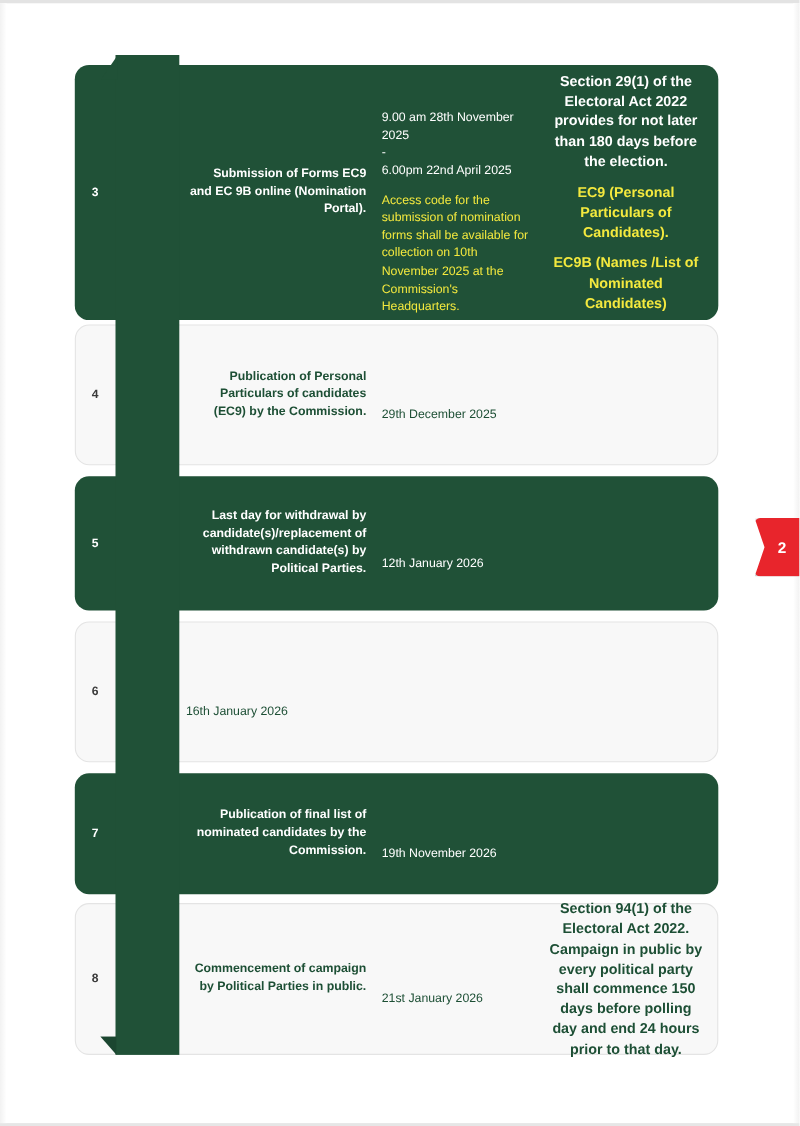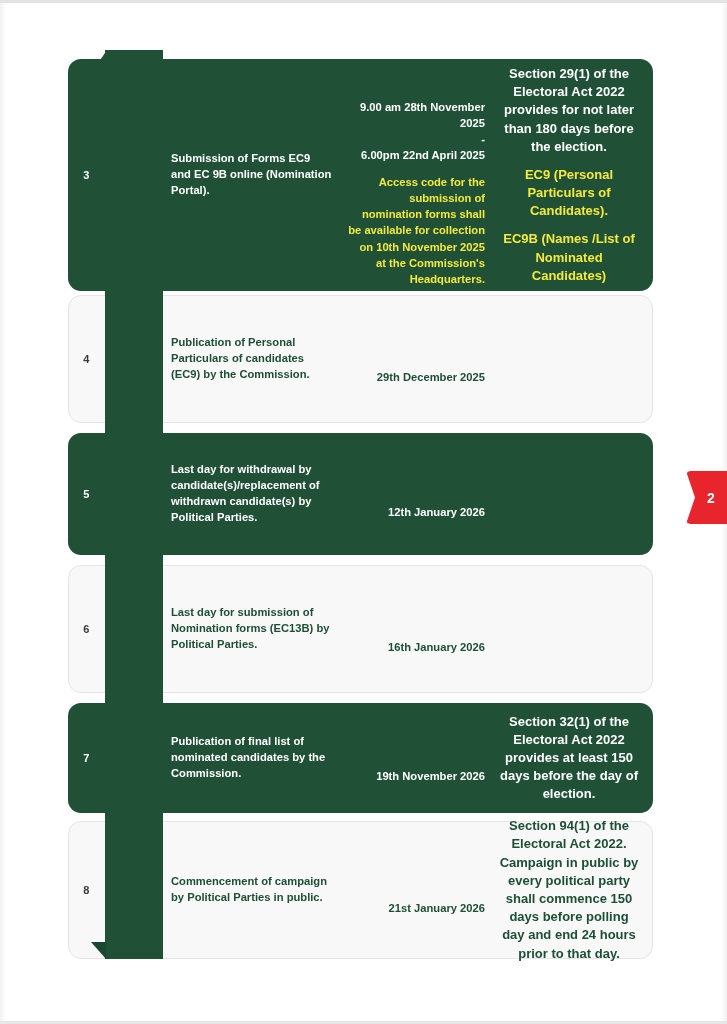--- a/index.html
+++ b/index.html
@@ -117,32 +117,32 @@
     display: flex;
     align-items: center;
     justify-content: center;
   }
   .cell-icon svg { display: block; }
 
   .cell-activity {
     flex: 0 0 178px;
     padding: 0 8px;
     box-sizing: border-box;
-    text-align: left;
+    text-align: right;
     font-size: 11.2px;
     font-weight: bold;
     line-height: 1.42;
   }
   .cell-date {
     flex: 0 0 150px;
     padding: 0 6px;
     box-sizing: border-box;
-    text-align: right;
+    text-align: left;
     font-size: 11.2px;
-    font-weight: bold;
+    font-weight: normal;
     line-height: 1.45;
     margin-top: 36px;
   }
   .cell-remarks {
     flex: 1 1 auto;
     padding: 0 12px 0 6px;
     box-sizing: border-box;
     text-align: center;
     font-size: 13px;
     font-weight: bold;
@@ -274,21 +274,20 @@
         <div class="row-inner">
           <div class="cell-no">6</div>
           <div class="cell-icon">
     <svg width="30" height="34" viewBox="0 0 30 34" fill="none" stroke="currentColor" stroke-width="1.7">
       <path d="M5 6.5l2-2.6 2 2.6 2-2.6 2 2.6 2-2.6 2 2.6 2-2.6 2 2.6v18a4.2 4.2 0 0 1-4.2 4.2H9" stroke-linejoin="round" stroke-linecap="round"></path>
       <path d="M5 6.5v17.5" stroke-linecap="round"></path>
       <path d="M2.6 24h13.6a4.2 4.2 0 0 1-4.2 4.2H6.8A4.2 4.2 0 0 1 2.6 24z" stroke-linejoin="round"></path>
       <path d="M8 11h9M8 14.4h9M8 17.8h9M8 21.2h6" stroke-linecap="round"></path>
     </svg>
           </div>
-          <div class="cell-activity">Last day for submission of Nomination forms (EC13B) by Political Parties.</div>
           <div class="cell-date">
             <span class="sub-line">16th January 2026</span>
           </div>
         </div>
       </div>
       <div class="row dark" style="top: 700px; height: 110px;">
         <div class="row-card"></div>
         <div class="row-inner">
           <div class="cell-no">7</div>
           <div class="cell-icon">
@@ -304,21 +303,20 @@
       <rect x="18" y="23.4" width="6.5" height="1.6" fill="currentColor" stroke="none"></rect>
       <rect x="18" y="27" width="4.8" height="1.6" fill="currentColor" stroke="none"></rect>
       <circle cx="6" cy="5" r="4.4" fill="currentColor" stroke="none"></circle>
       <path d="M3.9 5.1l1.5 1.6 2.8-3" stroke="#205137" stroke-width="1.5" stroke-linecap="round" stroke-linejoin="round" fill="none"></path>
     </svg>
           </div>
           <div class="cell-activity">Publication of final list of nominated candidates by the Commission.</div>
           <div class="cell-date">
             <span class="sub-line">19th November 2026</span>
           </div>
-          <div class="cell-remarks"><span>Section 32(1) of the Electoral Act 2022 provides at least 150 days before the day of election.</span></div>
         </div>
       </div>
       <div class="row light" style="top: 818px; height: 138px;">
         <div class="row-card"></div>
         <div class="row-inner">
           <div class="cell-no">8</div>
           <div class="cell-icon">
     <svg width="36" height="32" viewBox="0 0 36 32" fill="currentColor" stroke="none">
       <rect x="5.4" y="2" width="1.5" height="13" rx=".6"></rect>
       <path d="M6.9 2h6.4v5.4H6.9z"></path>

